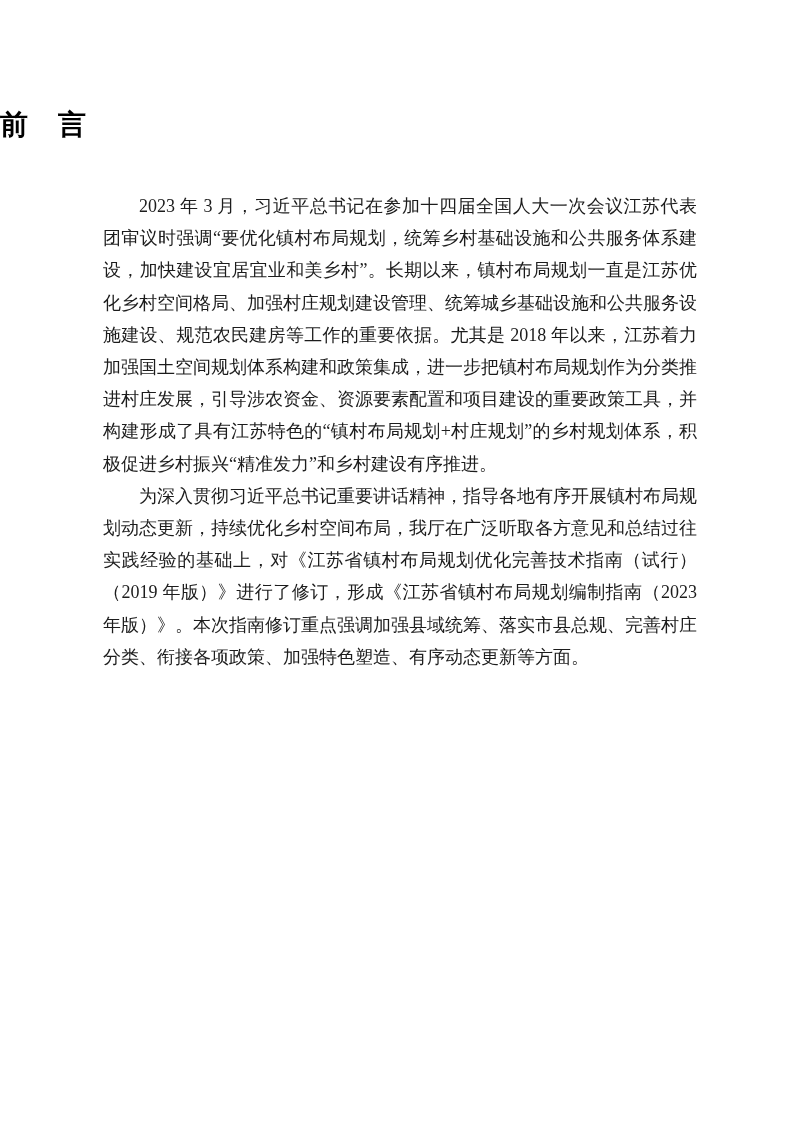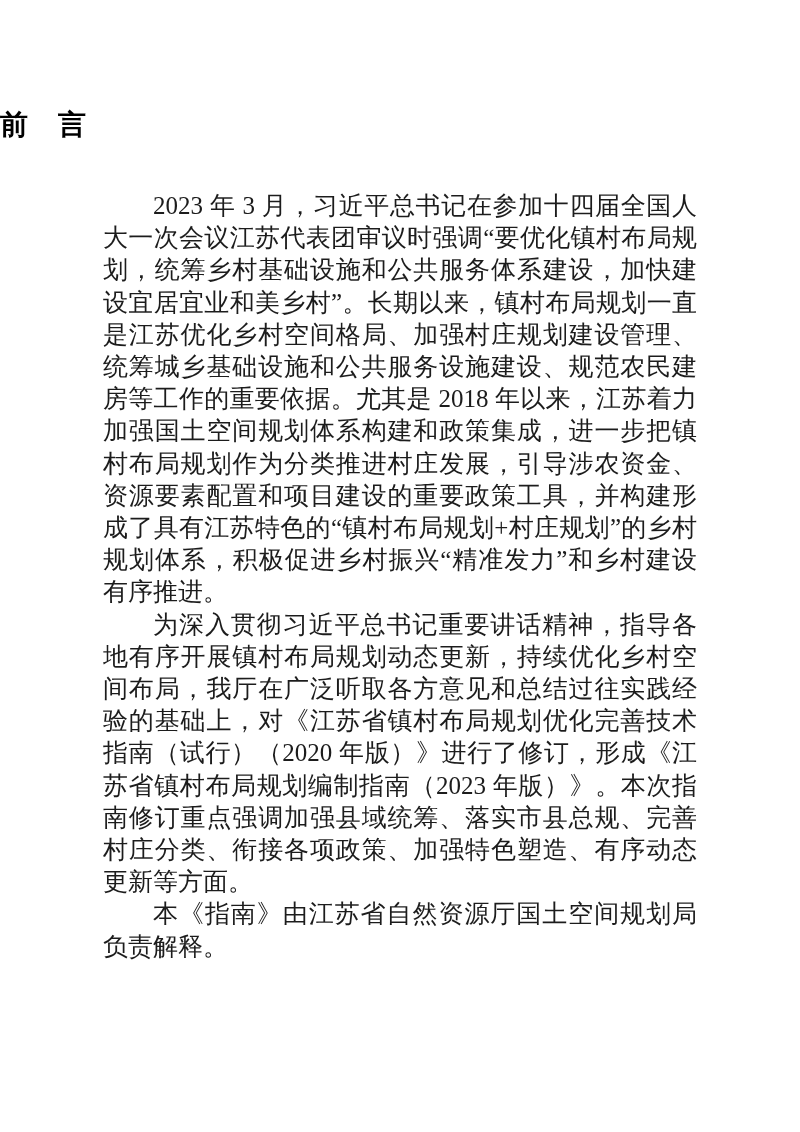--- a/index.html
+++ b/index.html
@@ -32,33 +32,32 @@
     }
     .doc-body {
       position: absolute;
       top: 190px;
       left: 103px;
       width: 594px;
     }
     .doc-body p {
       margin: 0;
       padding: 0;
-      font-size: 25px;
+      font-size: 18px;
       line-height: 32.2px;
       text-align: justify;
       text-justify: inter-ideograph;
       text-indent: 2em;
       word-break: break-all;
       color: #1c1c1c;
     }
   </style>
 </head>
 <body>
 
 <div class="page">
   <h1 class="doc-title">前　言</h1>
 
   <div class="doc-body">
     <p>2023 年 3 月，习近平总书记在参加十四届全国人大一次会议江苏代表团审议时强调“要优化镇村布局规划，统筹乡村基础设施和公共服务体系建设，加快建设宜居宜业和美乡村”。长期以来，镇村布局规划一直是江苏优化乡村空间格局、加强村庄规划建设管理、统筹城乡基础设施和公共服务设施建设、规范农民建房等工作的重要依据。尤其是 2018 年以来，江苏着力加强国土空间规划体系构建和政策集成，进一步把镇村布局规划作为分类推进村庄发展，引导涉农资金、资源要素配置和项目建设的重要政策工具，并构建形成了具有江苏特色的“镇村布局规划+村庄规划”的乡村规划体系，积极促进乡村振兴“精准发力”和乡村建设有序推进。</p>
-    <p>为深入贯彻习近平总书记重要讲话精神，指导各地有序开展镇村布局规划动态更新，持续优化乡村空间布局，我厅在广泛听取各方意见和总结过往实践经验的基础上，对《江苏省镇村布局规划优化完善技术指南（试行）（2020 年版）》进行了修订，形成《江苏省镇村布局规划编制指南（2023 年版）》。本次指南修订重点强调加强县域统筹、落实市县总规、完善村庄分类、衔接各项政策、加强特色塑造、有序动态更新等方面。</p>
-    <p>本《指南》由江苏省自然资源厅国土空间规划局负责解释。</p>
+    <p>为深入贯彻习近平总书记重要讲话精神，指导各地有序开展镇村布局规划动态更新，持续优化乡村空间布局，我厅在广泛听取各方意见和总结过往实践经验的基础上，对《江苏省镇村布局规划优化完善技术指南（试行）（2019 年版）》进行了修订，形成《江苏省镇村布局规划编制指南（2023 年版）》。本次指南修订重点强调加强县域统筹、落实市县总规、完善村庄分类、衔接各项政策、加强特色塑造、有序动态更新等方面。</p>
   </div>
 </div>
 
 </body></html>

